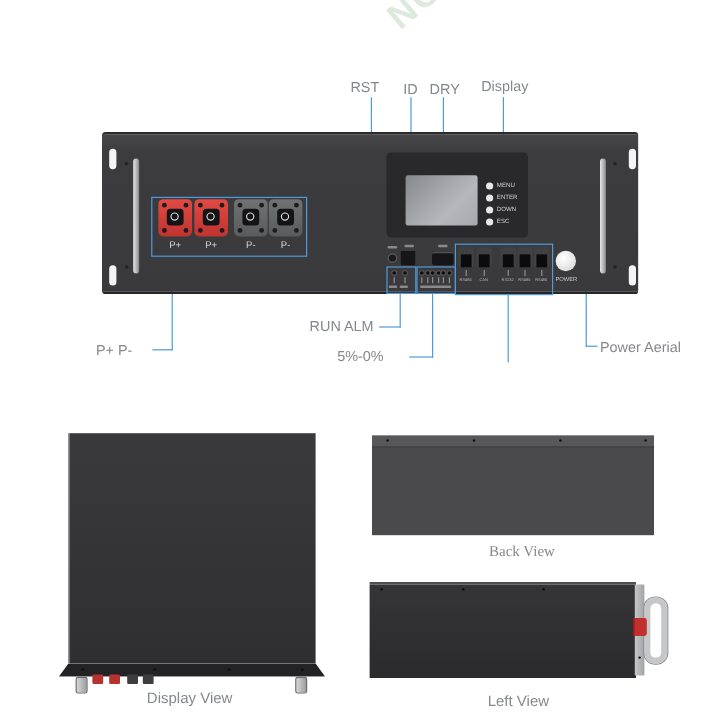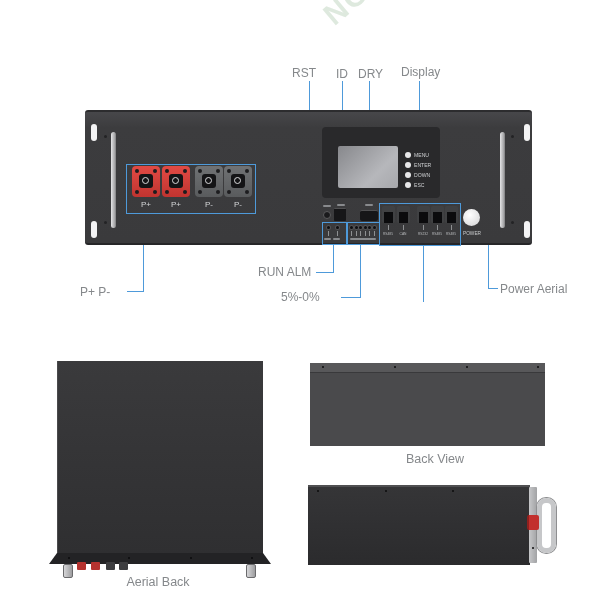--- a/index.html
+++ b/index.html
@@ -236,34 +236,35 @@
   <div class="fdot" style="left:68px;top:557px;"></div>
   <div class="fdot" style="left:128px;top:557px;"></div>
   <div class="fdot" style="left:190px;top:557px;"></div>
   <div class="fdot" style="left:251px;top:557px;"></div>
   <div class="nub" style="left:77px;top:562px;background:#b5332f;"></div>
   <div class="nub" style="left:91px;top:562px;background:#b5332f;"></div>
   <div class="nub" style="left:106px;top:562px;background:#3d3d3f;"></div>
   <div class="nub" style="left:119px;top:562px;background:#3d3d3f;"></div>
   <div class="foot" style="left:63px;top:564px;"></div>
   <div class="foot" style="left:246px;top:564px;"></div>
-  <div class="viewlbl" style="left:103px;top:575px;">Aerial Back</div>
+  <div class="viewlbl" style="left:103px;top:575px;">Display View</div>
 
   <div class="backview">
     <div class="backstrip"></div>
     <div class="fdot" style="left:12px;top:3px;"></div>
     <div class="fdot" style="left:84px;top:3px;"></div>
     <div class="fdot" style="left:156px;top:3px;"></div>
     <div class="fdot" style="left:227px;top:3px;"></div>
   </div>
-  <div class="viewlbl" style="left:380px;top:452px;">Back View</div>
+  <div class="viewlbl" style="left:380px;top:452px;font-family:Liberation Serif, serif;">Back View</div>
 
   <div class="leftview">
     <div class="fdot" style="left:9px;top:3px;"></div>
     <div class="fdot" style="left:77px;top:3px;"></div>
     <div class="fdot" style="left:144px;top:3px;"></div>
   </div>
   <div class="endcap"></div>
   <div class="loop"></div>
   <div class="knob"></div>
   <div class="fdot" style="left:532px;top:547px;"></div>
+  <div class="viewlbl" style="left:377px;top:577px;">Left View</div>
 
 </div>
 
 </body></html>

